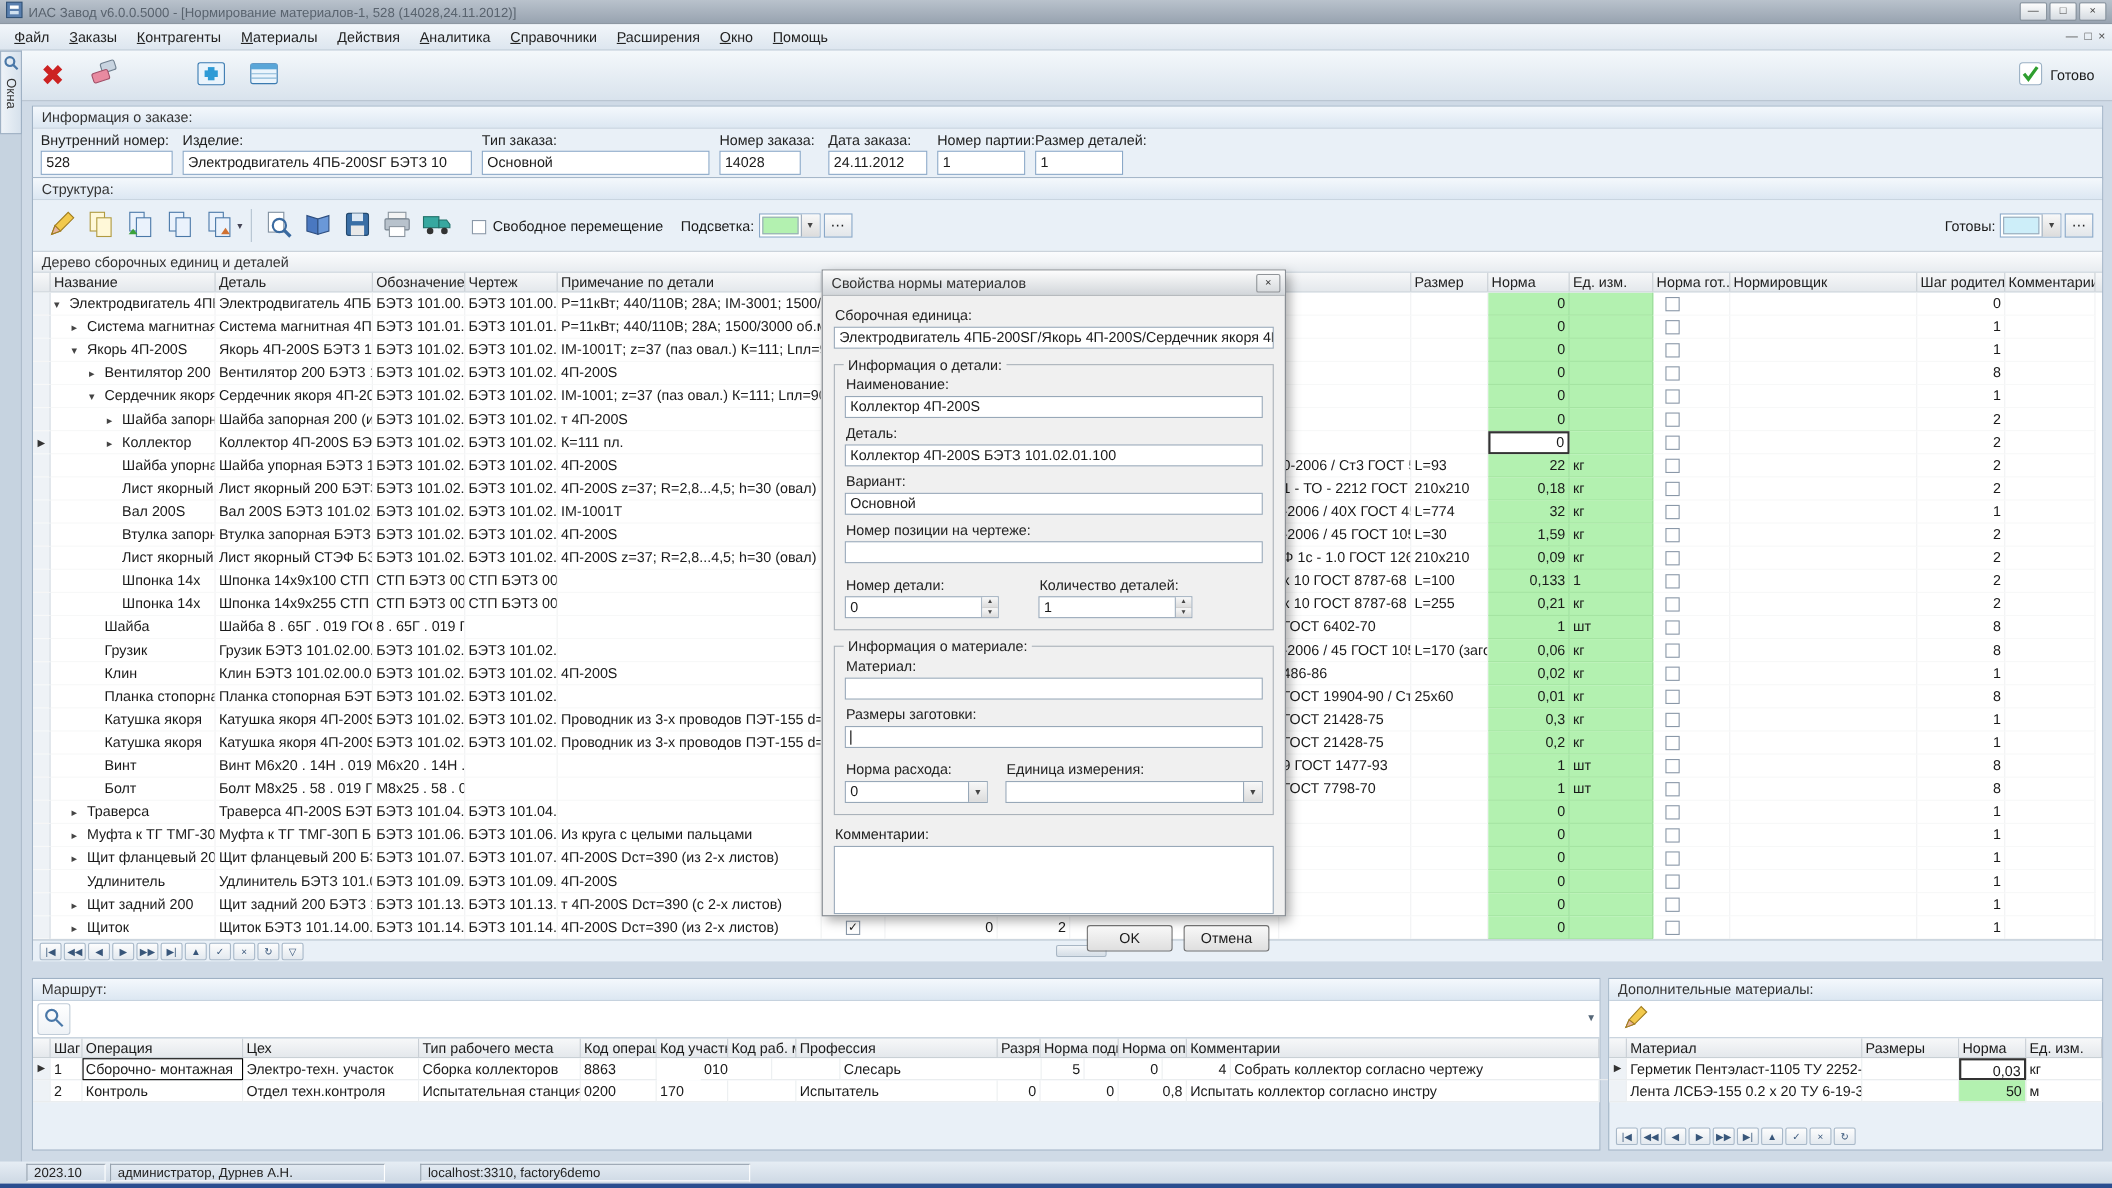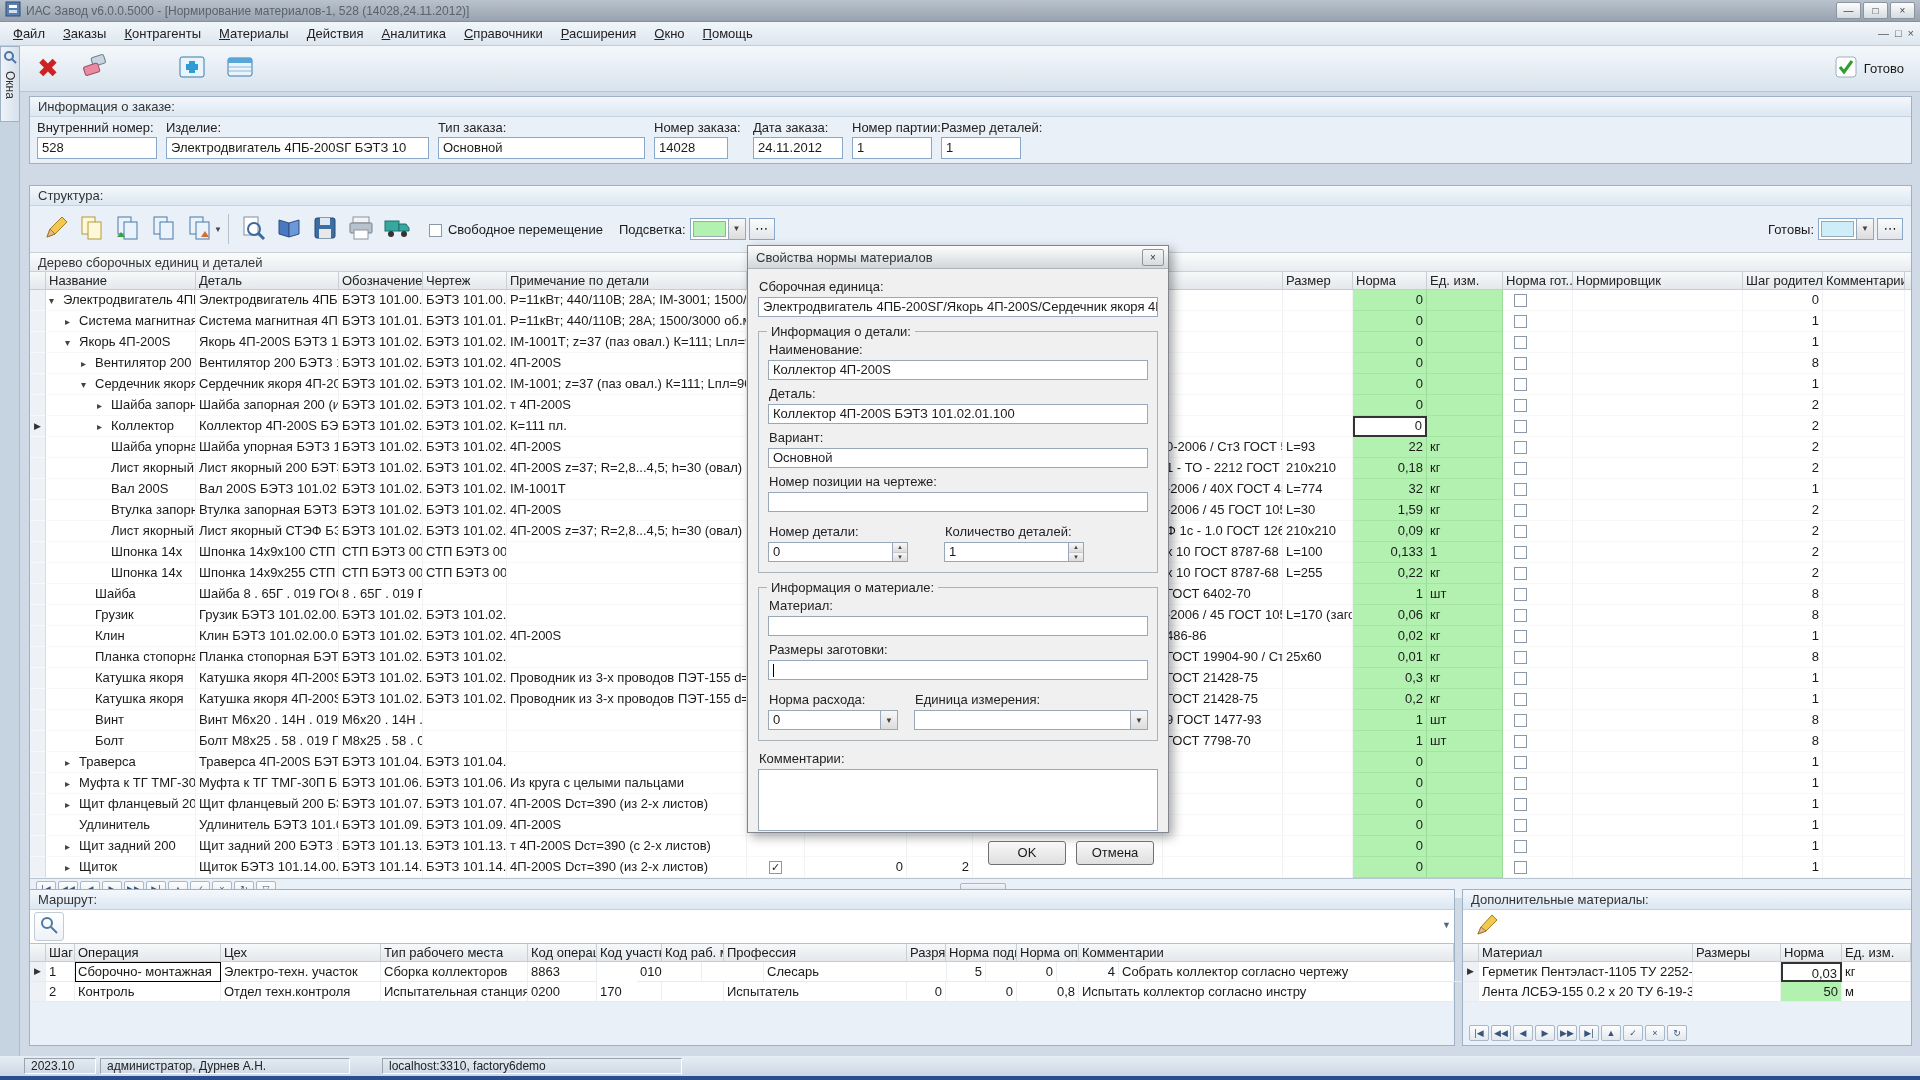--- a/index.html
+++ b/index.html
@@ -23,21 +23,21 @@
 #railtab{width:20px;height:76px;background:linear-gradient(90deg,#eef3f8,#d6e1ec);border:1px solid #9fb1c4;display:flex;flex-direction:column;align-items:center;padding-top:3px}
 #railtab .vtxt{writing-mode:vertical-rl;font-size:12px;color:#333;margin-top:4px}
 
 .panel{position:absolute;border:1px solid #9fb1c4;background:#e9f0f7}
 .pcap{height:20px;line-height:19px;padding-left:8px;background:linear-gradient(#f4f8fc,#dce7f2);border-bottom:1px solid #c6d2de;color:#333;white-space:nowrap;overflow:hidden}
 #orderpanel{left:29px;top:96px;width:1883px;height:68px}
 #order-fields{display:flex;padding:3px 0 0 7px}
 .ofield{margin-right:9px;overflow:visible}
 .oflabel{font-size:13px;color:#222;white-space:nowrap;height:17px}
 .ofinput{height:22px;background:#fff;border:1px solid #8aa8c8;padding:2px 4px;white-space:nowrap;overflow:hidden;font-size:13px}
-#structpanel{left:29px;top:185px;width:1883px;height:712px}
+#structpanel{left:29px;top:161px;width:1883px;height:712px}
 #structtb{height:46px;display:flex;align-items:center;padding:0 8px;background:#e9f0f7}
 .sbtn{width:36px;height:36px;display:flex;align-items:center;justify-content:center;border-radius:3px}
 .caret{font-size:8px;color:#445;margin-left:-4px}
 .vsep{width:1px;height:30px;background:#b4c2d0;margin:0 6px}
 .cb{display:inline-block;width:13px;height:13px;background:#fff;border:1px solid #8a98a8;line-height:11px;font-size:11px;text-align:center;color:#222;vertical-align:middle}
 .swcombo{display:flex;width:56px;height:22px;border:1px solid #8aa8c8;background:#fff;margin-left:4px}
 .swcombo .sw{flex:1;margin:2px;border:1px solid #9ab}
 .swcombo .dd,.combo .dd{width:17px;text-align:center;font-size:8px;line-height:20px;background:linear-gradient(#f8f8f8,#dcdcdc);border-left:1px solid #98a8b8;color:#444}
 .dots{width:26px;height:22px;border:1px solid #8aa8c8;background:linear-gradient(#fbfbfb,#e2e6ea);text-align:center;line-height:20px;margin-left:3px}
 #treecaption{height:20px;line-height:19px;background:linear-gradient(#fbfcfd,#e8ecf0);border-top:1px solid #c8d0d8;border-bottom:1px solid #c8d0d8;padding-left:8px;color:#333}
@@ -575,21 +575,21 @@
         <div class="tg-c w-det">Шпонка 14x9x255 СТП БЭТЗ</div>
         <div class="tg-c w-code">СТП БЭТЗ 001 -0</div>
         <div class="tg-c w-draw">СТП БЭТЗ 001 -0</div>
         <div class="tg-c w-note"></div>
         <div class="tg-c w-chk"></div>
         <div class="tg-c w-n1 num"></div>
         <div class="tg-c w-n2 num"></div>
         <div class="tg-c w-fill"></div>
         <div class="tg-c w-mat">х 10 ГОСТ 8787-68</div>
         <div class="tg-c w-size">L=255</div>
-        <div class="tg-c w-norm green num">0,22</div>
+        <div class="tg-c w-norm green num">0,21</div>
         <div class="tg-c w-unit green">кг</div>
         <div class="tg-c w-ngot"><span class="cb" style="margin-left: 8px;"></span></div>
         <div class="tg-c w-ner"></div>
         <div class="tg-c w-step num">2</div>
         <div class="tg-c w-comm"></div>
       </div>
       <div class="tg-row">
         <div class="tg-c w-ind ind"></div>
         <div class="tg-c w-name"><span class="indent" style="width: 32px;"></span><span class="arrow"></span><span>Шайба</span></div>
         <div class="tg-c w-det">Шайба 8 . 65Г . 019 ГОСТ 64</div>

